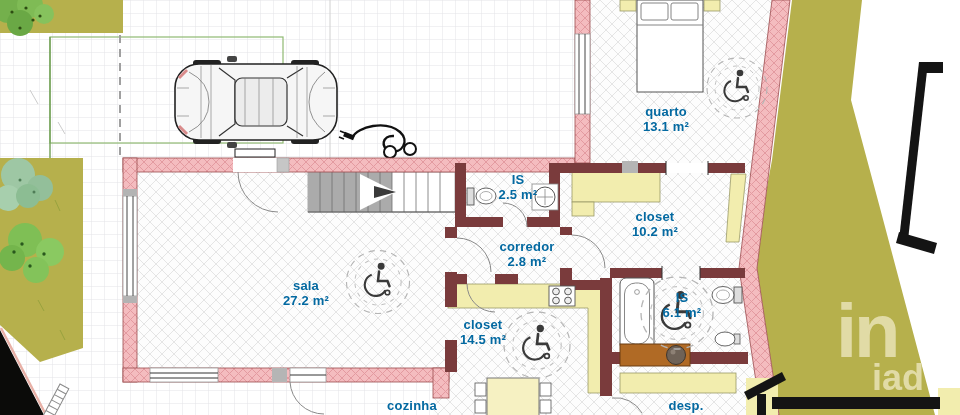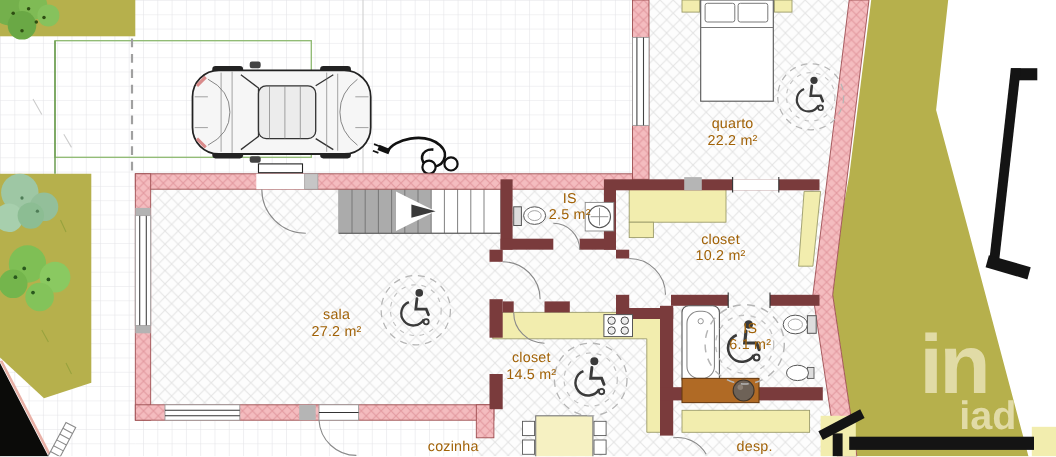--- a/index.html
+++ b/index.html
@@ -1,20 +1,20 @@
 <!DOCTYPE html>
 <html><head>
 <meta charset="utf-8">
 <style>
   html,body{margin:0;padding:0;background:#fff;}
   .stage{position:relative;width:960px;height:415px;overflow:hidden;background:#fff;
          font-family:"Liberation Sans",sans-serif;}
   .stage svg{position:absolute;left:0;top:0;}
-  .lbl{position:absolute;transform:translate(-50%,-50%);text-align:center;color:#a16207;
-       font-size:13px;font-weight:400;line-height:1.12;white-space:nowrap;letter-spacing:.2px;}
+  .lbl{position:absolute;transform:translate(-50%,-50%);text-align:center;color:#0369a1;
+       font-size:13px;font-weight:700;line-height:1.12;white-space:nowrap;letter-spacing:.2px;}
   .lbl .nm,.lbl .ar{display:block;}
   .wmark{font-family:"Liberation Sans",sans-serif;font-weight:bold;fill:#e5dfae;opacity:.92;}
 </style>
 </head>
 <body>
 
 <div class="stage">
 <svg width="960" height="415" viewBox="0 0 960 415">
   <defs>
     <pattern id="pav" width="13" height="13" patternUnits="userSpaceOnUse">
@@ -295,30 +295,34 @@
     <rect x="938" y="388" width="22" height="27" fill="#f2edae"></rect>
     <rect x="746" y="378" width="32" height="37" fill="#f2edae"></rect>
     <polygon points="744,392 782,372 786,380 748,400"></polygon>
     <rect x="757" y="394" width="9" height="21"></rect>
     <rect x="772" y="397" width="168" height="12"></rect>
   </g>
 </svg>
 
   <div class="lbl" style="left:666px;top:120px">
     <span class="nm">quarto</span>
-    <span class="ar">22.2 m²</span>
+    <span class="ar">13.1 m²</span>
   </div>
   <div class="lbl" style="left:518px;top:188px">
     <span class="nm">IS</span>
     <span class="ar">2.5 m²</span>
   </div>
   <div class="lbl" style="left:655px;top:225px">
     <span class="nm">closet</span>
     <span class="ar">10.2 m²</span>
   </div>
+  <div class="lbl" style="left:527px;top:255px">
+    <span class="nm">corredor</span>
+    <span class="ar">2.8 m²</span>
+  </div>
   <div class="lbl" style="left:306px;top:294px">
     <span class="nm">sala</span>
     <span class="ar">27.2 m²</span>
   </div>
   <div class="lbl" style="left:483px;top:333px">
     <span class="nm">closet</span>
     <span class="ar">14.5 m²</span>
   </div>
   <div class="lbl" style="left:682px;top:306px">
     <span class="nm">IS</span>

